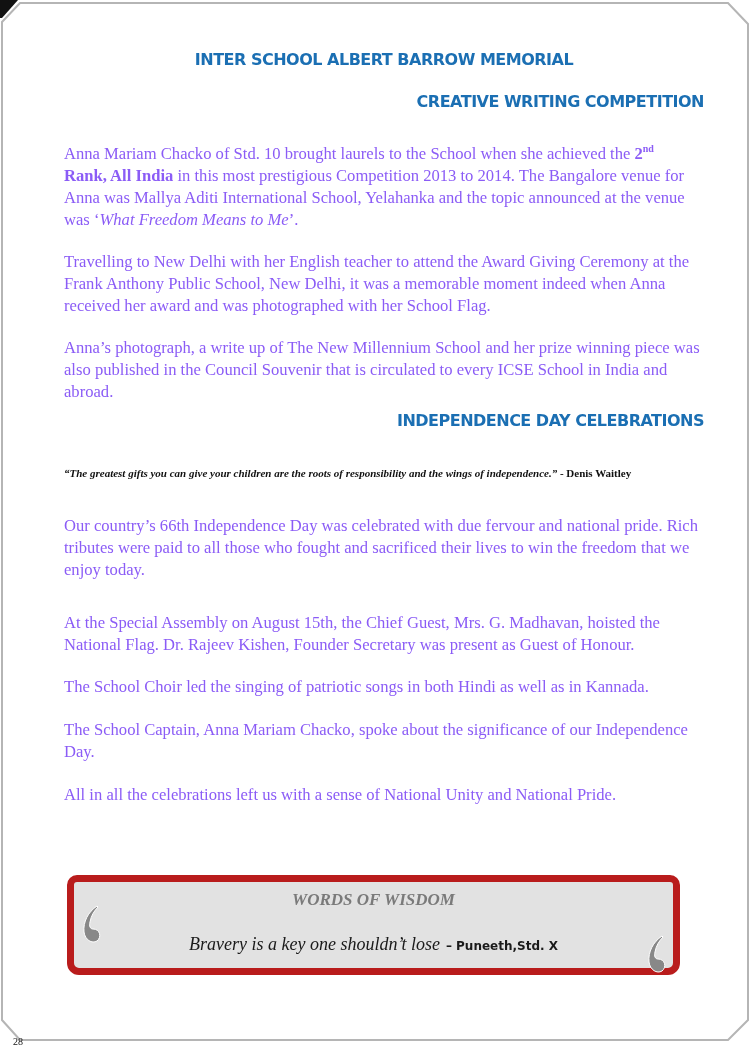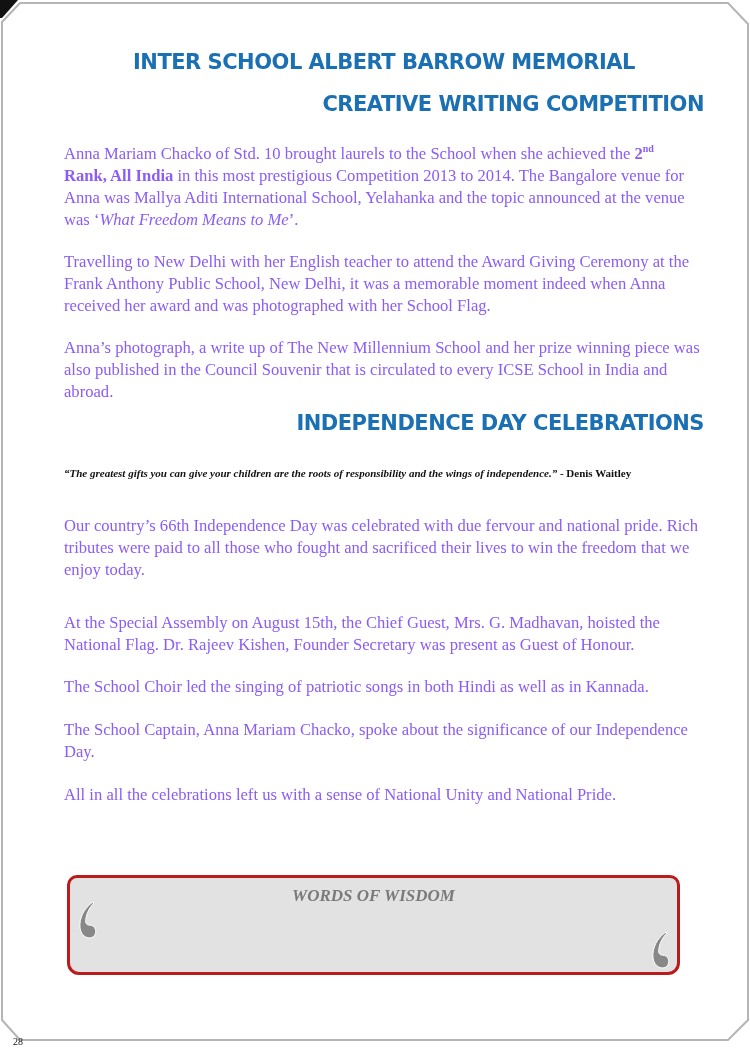--- a/index.html
+++ b/index.html
@@ -7,21 +7,21 @@
 
     .page-frame { position: absolute; left: 0; top: 0; width: 750px; height: 1059px; }
 
     .content { position: absolute; left: 64px; top: 0; width: 640px; }
 
     .title {
       font-family: "DejaVu Sans", sans-serif;
       font-weight: bold;
       color: #1b6fb3;
       text-align: center;
-      font-size: 21px;
+      font-size: 16px;
       letter-spacing: -0.5px;
       margin: 0;
       white-space: nowrap;
     }
     #t1 { position: absolute; left: 0; width: 640px; top: 50px; }
     #t2 { position: absolute; left: 0; width: 640px; top: 92px; text-align: right; }
     #t3 { position: absolute; left: 0; width: 640px; top: 411px; text-align: right; }
 
     .para {
       font-family: "Liberation Serif", serif;
@@ -44,21 +44,21 @@
       position: absolute; left: 0; width: 640px; top: 462px;
       margin: 0;
     }
     .quote-line i { font-weight: bold; }
 
     .wisdom-box {
       position: absolute;
       left: 67px; top: 875px;
       width: 613px; height: 100px;
       background: #e2e2e2;
-      border: 3px solid #b91c1c;
+      border: 7px solid #b91c1c;
       border-radius: 10px 10px 12px 12px;
       box-sizing: border-box;
     }
     .wisdom-title {
       position: absolute; left: 0; width: 100%; top: 8px;
       text-align: center;
       font-family: "Liberation Serif", serif;
       font-style: italic; font-weight: bold;
       font-size: 17px;
       color: #7a7a7a;
@@ -112,18 +112,19 @@
   <p class="para" style="top:676px">The School Choir led the singing of patriotic songs in both Hindi as well as in Kannada.</p>
   <p class="para" style="top:719px">The School Captain, Anna Mariam Chacko, spoke about the significance of our Independence Day.</p>
   <p class="para" style="top:784px">All in all the celebrations left us with a sense of National Unity and National Pride.</p>
 </div>
 
 <div class="wisdom-box">
   <svg class="qmark qmark-left" width="22" height="42" viewBox="0 0 22 42">
     <path d="M 17 2 C 8 8 3 18 4 28 C 5 36 12 40 17 37 C 22 33 20 25 13 25 C 10 25 9 22 10 18 C 11 12 14 7 18 3 Z" fill="#888888" stroke="#ffffff" stroke-width="1"></path>
   </svg>
   <p class="wisdom-title">WORDS OF WISDOM</p>
+  <p class="wisdom-quote"><span class="q">Bravery is a key one shouldn’t lose</span><span class="a">– Puneeth,Std. X</span></p>
   <svg class="qmark qmark-right" width="22" height="42" viewBox="0 0 22 42">
     <path d="M 5 40 C 14 34 19 24 18 14 C 17 6 10 2 5 5 C 0 9 2 17 9 17 C 12 17 13 20 12 24 C 11 30 8 35 4 39 Z" fill="#888888" stroke="#ffffff" stroke-width="1" transform="rotate(180 11 21)"></path>
   </svg>
 </div>
 
 <p class="page-number">28</p>
 
 </body></html>

